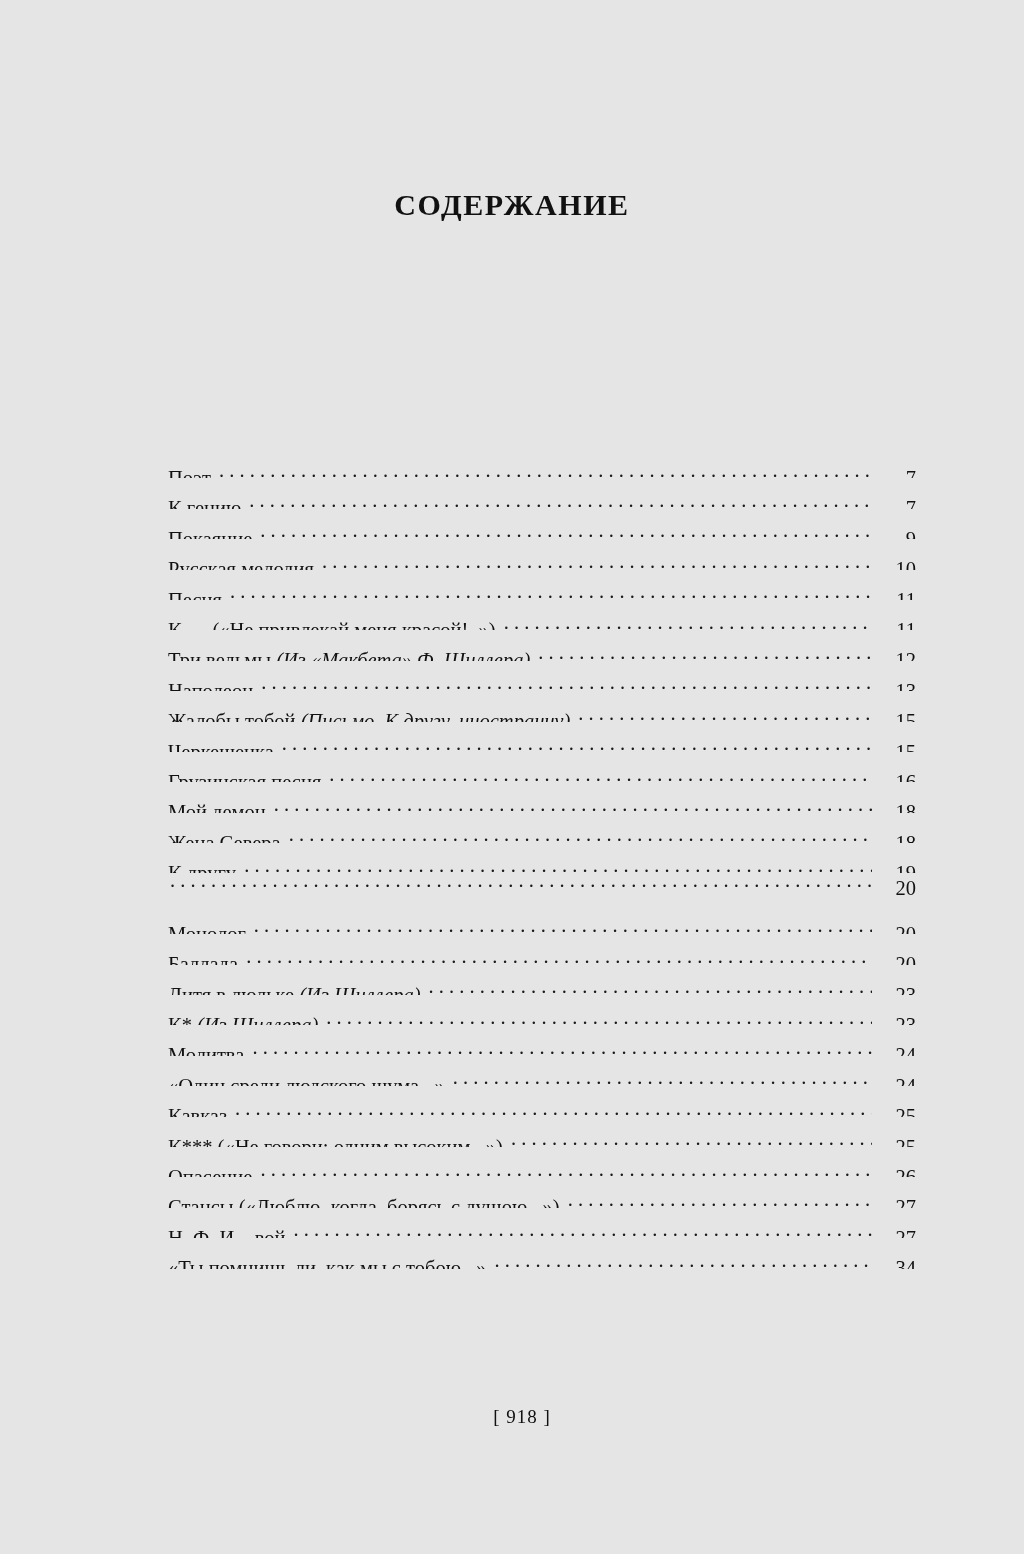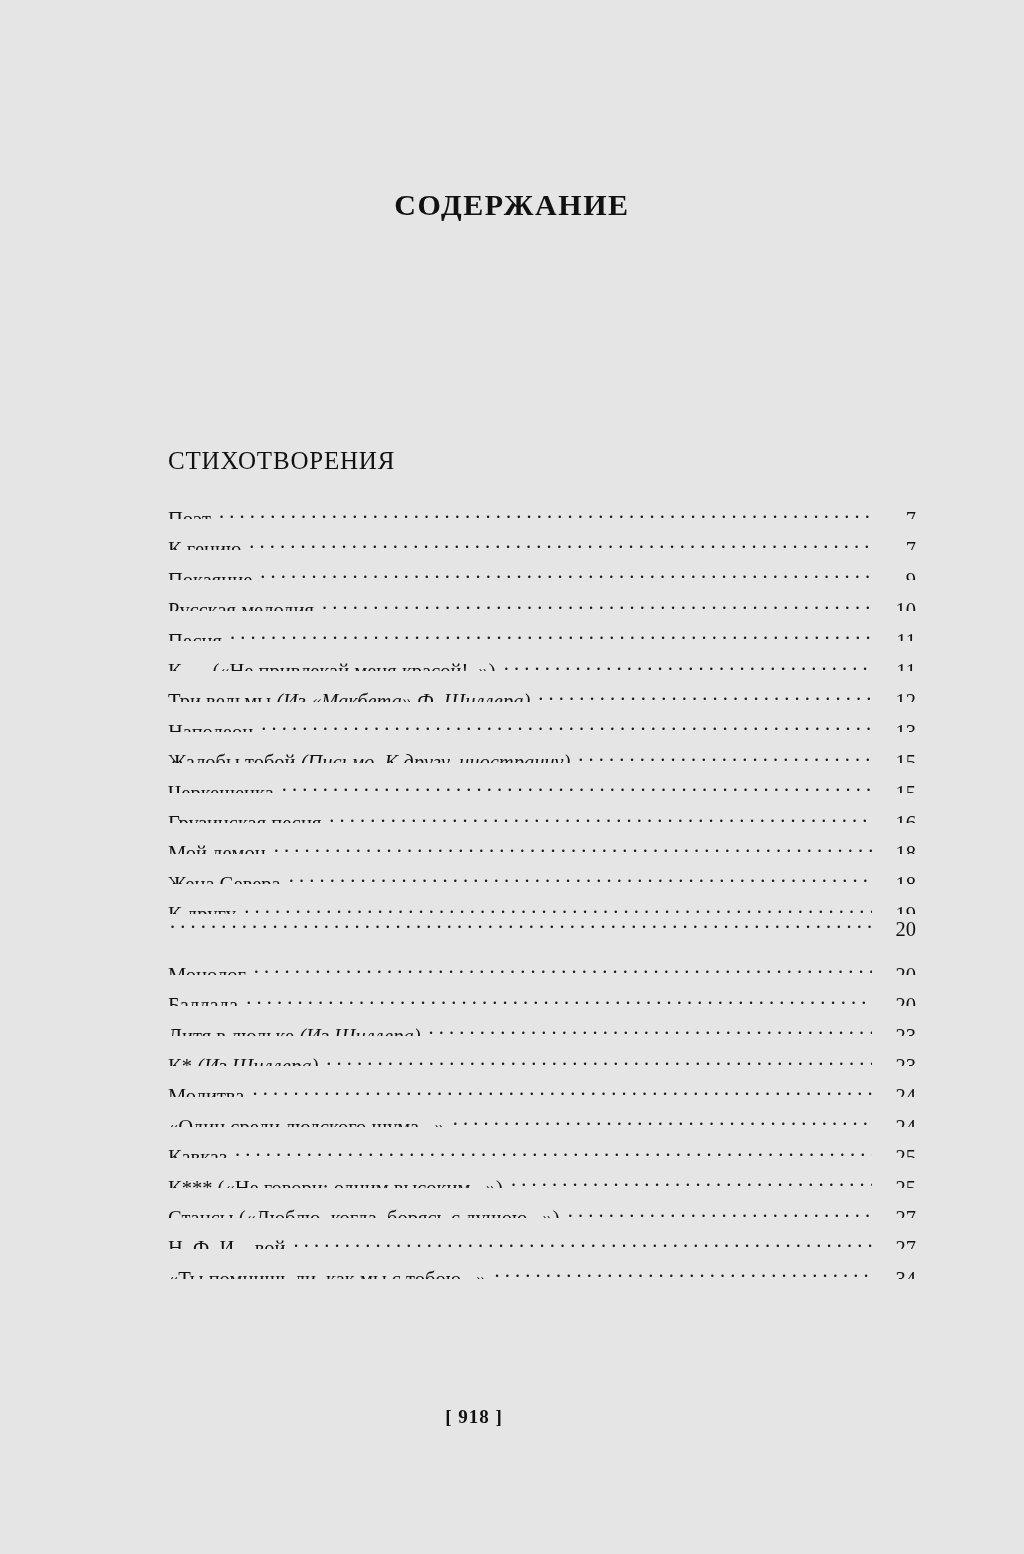--- a/index.html
+++ b/index.html
@@ -105,34 +105,34 @@
   }
 
   
   .folio {
     position: absolute;
     left: 0;
     top: 1406px;
     width: 948px;
     text-align: center;
     font-size: 19px;
-    font-weight: bold;
+    font-weight: normal;
     letter-spacing: 1px;
+    padding-left: 48px;
   }
 </style>
 </head>
 <body>
 
 <div class="page">
 
   <h1 class="toc-title">СОДЕРЖАНИЕ</h1>
 
   <div class="toc-body">
 
-    <h2 class="section-heading">СТИХОТВОРЕНИЯ</h2>
 
     <ul class="toc-list" id="toc-list">
         <li class="toc-entry">
           <span class="entry-title"><span>Поэт</span></span>
           <span class="leader"></span>
           <span class="entry-page">7</span>
         </li>
         <li class="toc-entry">
           <span class="entry-title"><span>К гению</span></span>
           <span class="leader"></span>
@@ -236,20 +236,25 @@
           <span class="entry-title"><span>Кавказ</span></span>
           <span class="leader"></span>
           <span class="entry-page">25</span>
         </li>
         <li class="toc-entry">
           <span class="entry-title"><span>К*** («Не говори: одним высоким...»)</span></span>
           <span class="leader"></span>
           <span class="entry-page">25</span>
         </li>
         <li class="toc-entry">
+          <span class="entry-title"><span>Опасение</span></span>
+          <span class="leader"></span>
+          <span class="entry-page">26</span>
+        </li>
+        <li class="toc-entry">
           <span class="entry-title"><span>Стансы («Люблю, когда, борясь с душою...»)</span></span>
           <span class="leader"></span>
           <span class="entry-page">27</span>
         </li>
         <li class="toc-entry">
           <span class="entry-title"><span>Н. Ф. И....вой</span></span>
           <span class="leader"></span>
           <span class="entry-page">27</span>
         </li>
         <li class="toc-entry">

